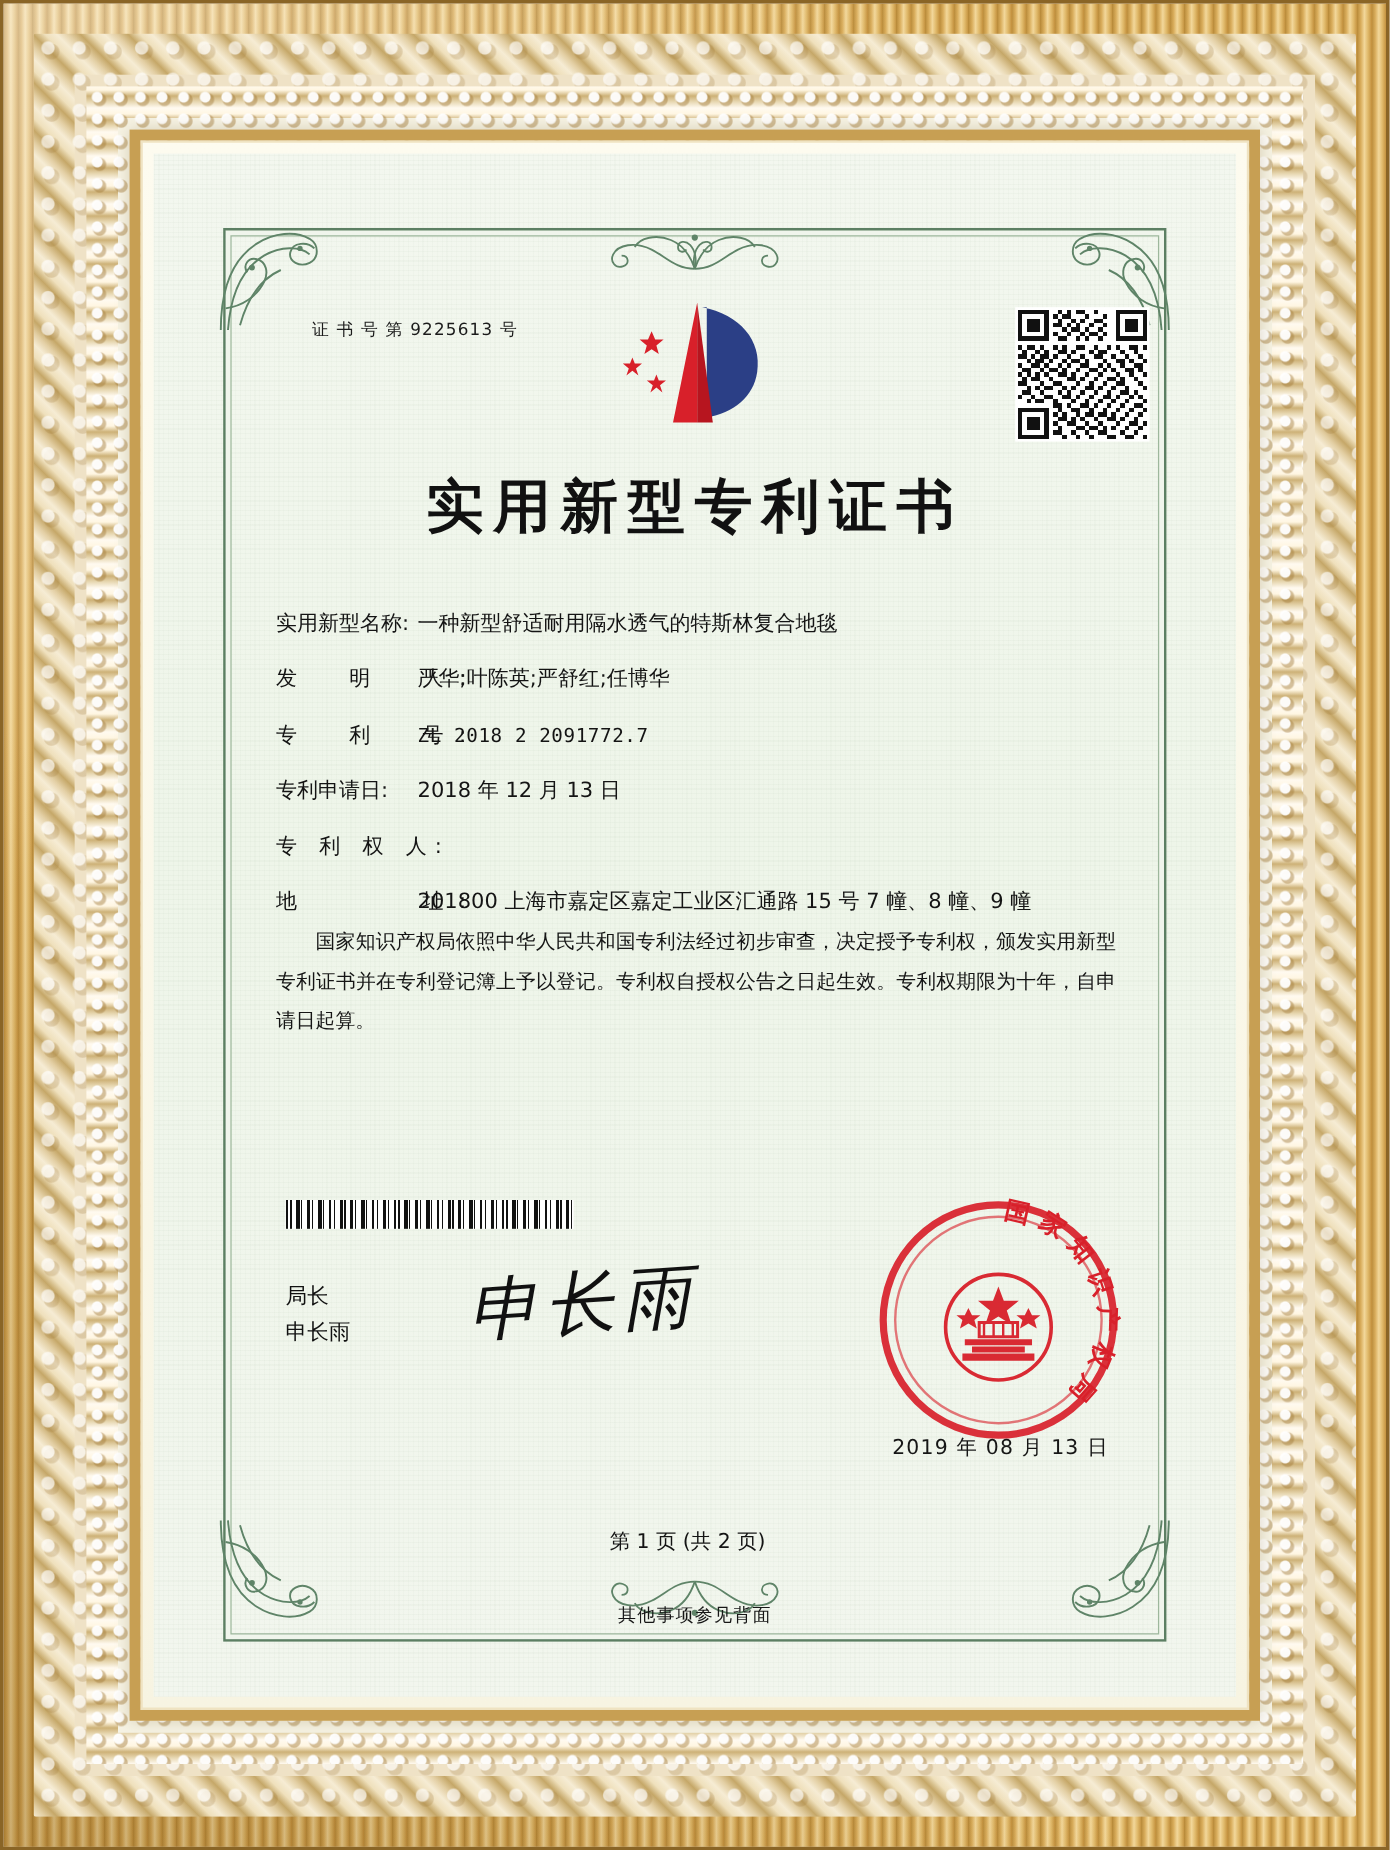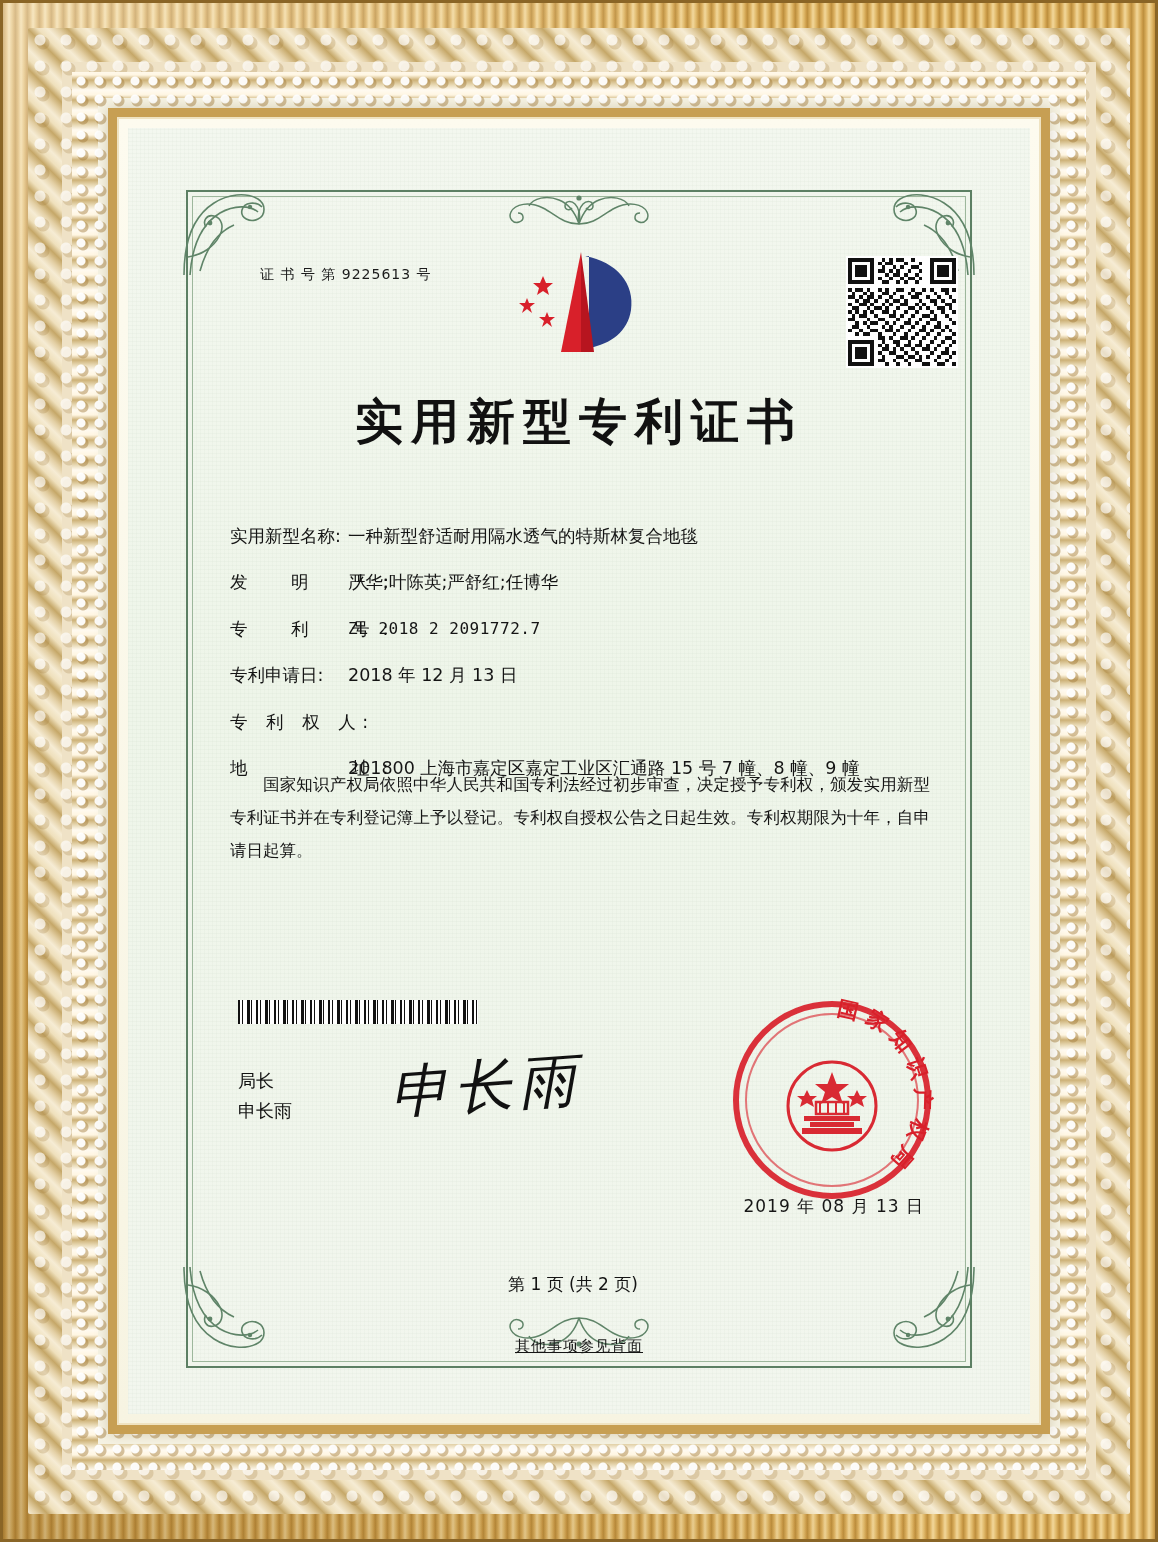--- a/index.html
+++ b/index.html
@@ -184,21 +184,21 @@
     text-align: center;
     font-size: 48px;
     font-weight: bold;
     letter-spacing: 8px;
     color: #111;
     font-family: "DejaVu Sans", sans-serif;
   }
 
   .fields {
     position: absolute;
-    left: 102px; top: 396px;
+    left: 102px; top: 380px;
     width: 700px;
     color: #141414;
   }
   .frow {
     display: flex;
     align-items: flex-start;
     margin-bottom: 21px;
     font-size: 17.5px;
     line-height: 1.45;
   }
@@ -292,21 +292,20 @@
     font-size: 17px;
     color: #141414;
   }
   .footnote {
     position: absolute;
     left: 0; right: 0; bottom: 58px;
     text-align: center;
     font-size: 15px;
     color: #161616;
     letter-spacing: 1px;
-    text-decoration: underline;
   }
 </style>
 </head>
 <body>
 
 <div class="frame-outer"></div>
 <div class="frame-carve"></div>
 <div class="frame-bead"></div>
 <div class="frame-line"></div>
 

